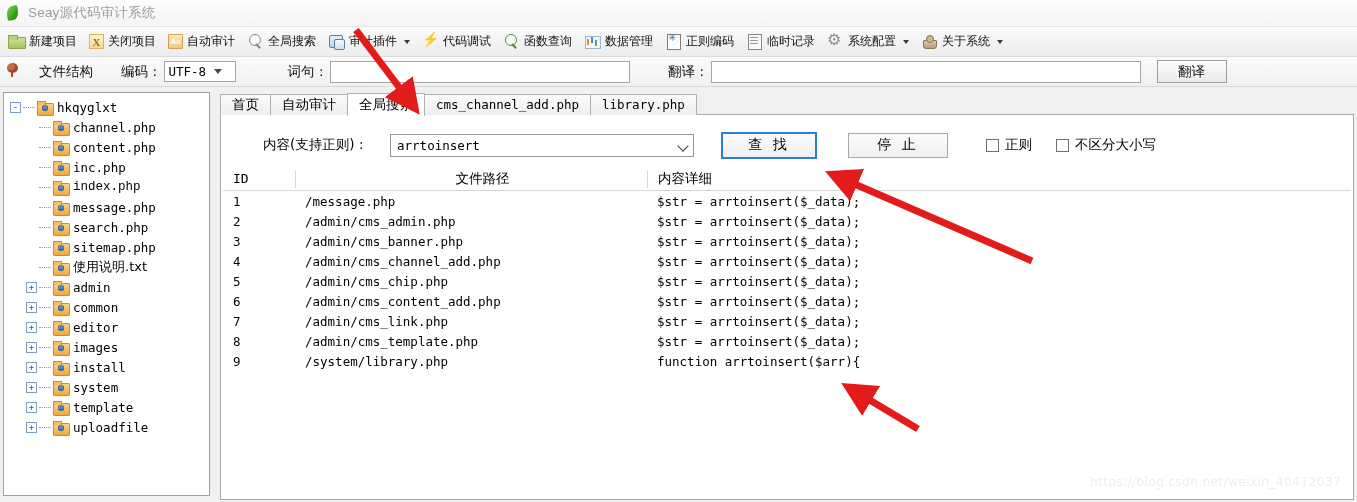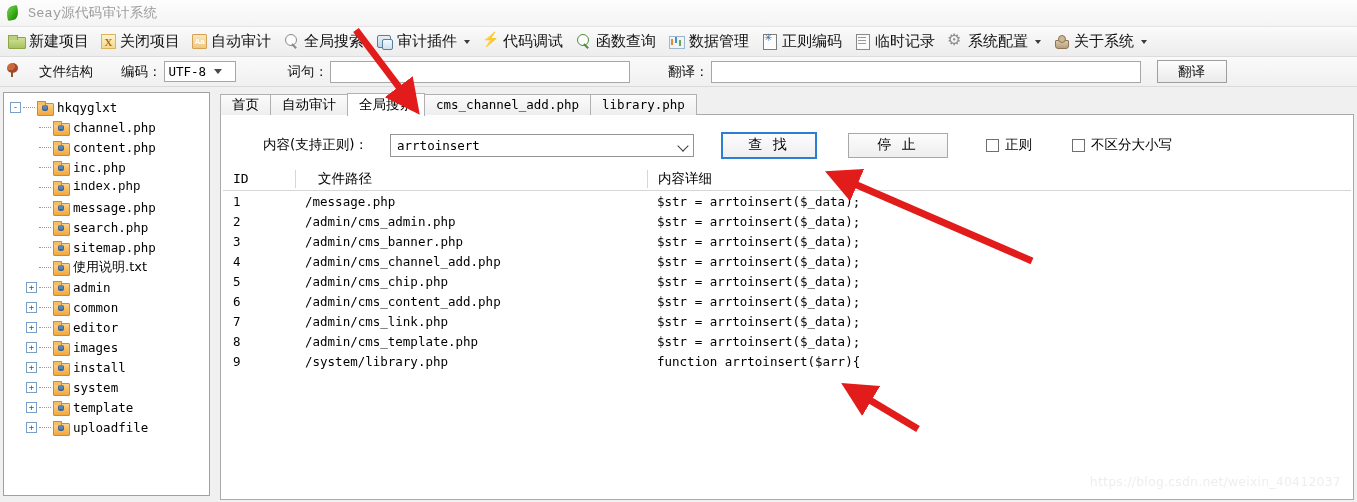--- a/index.html
+++ b/index.html
@@ -34,21 +34,21 @@
     position: absolute; left: 2px; top: 1px;
     width: 11px; height: 14px;
     background: linear-gradient(135deg, #7ddc5a 0%, #36a814 60%, #1f7a07 100%);
     border-radius: 60% 10% 55% 10%;
     transform: rotate(-8deg);
     box-shadow: inset 0 0 1px #2a7a10;
   }
   .title-text {
     font-size: 13.5px;
     color: #9b9b9b;
-    font-family: Liberation Mono, monospace;
+    font-family: Liberation Sans, sans-serif;
     letter-spacing: .2px;
     text-align: right;
   }
 
   
   .toolbar {
     height: 30px;
     background: linear-gradient(to bottom,#fbfbfb 0%, #f2f2f2 55%, #ededed 100%);
     border-bottom: 1px solid #dcdcdc;
     display: flex; align-items: center;
@@ -57,21 +57,21 @@
     color: #111;
     white-space: nowrap;
   }
   .tb-item {
     display: flex; align-items: center;
     height: 26px;
     padding: 0 6px;
     gap: 4px;
     cursor: default;
   }
-  .tb-label { font-family: Liberation Mono, monospace; font-size: 15px; }
+  .tb-label { font-family: Liberation Mono, monospace; font-size: 12px; }
   .tb-caret {
     width: 0; height: 0;
     border-left: 3.5px solid transparent;
     border-right: 3.5px solid transparent;
     border-top: 4px solid #3a3a3a;
     margin-left: 3px;
   }
   .ico {
     width: 17px; height: 17px;
     position: relative; flex: none;
@@ -369,40 +369,40 @@
     width: 100px; height:25px;
     margin-left:16px;
     background: linear-gradient(to bottom,#fcfcfc,#eeeeee);
     border:1px solid #a8a8a8;
     display:flex;align-items:center;justify-content:center;
     font-family:"DejaVu Sans", sans-serif; font-size:14px; color:#000;
     letter-spacing:3px;
     cursor:pointer;
   }
   .chkwrap { display:flex; align-items:center; margin-left:22px; gap:6px; }
-  .chkwrap.second { margin-left:24px; }
+  .chkwrap.second { margin-left:8px; }
   .chkbox {
     width:13px;height:13px;
     border:1px solid #6f6f6f; background:#fff;
   }
   .chklab { font-family:"DejaVu Sans", sans-serif; font-size:13.5px; color:#000; }
 
   
   .results {
     position:absolute; left:2px; top:52px; right:2px; bottom:2px;
     overflow:hidden;
   }
   .res-head {
     display:flex; height:24px; align-items:center;
     font-family:"DejaVu Sans Mono", monospace;
     font-size:13px; color:#000;
     border-bottom:1px solid #d6d6d6;
   }
   .res-head .c-id { width:72px; padding-left:10px; }
-  .res-head .c-path { width:352px; padding-left:22px; border-left:1px solid #d6d6d6; font-family:Liberation Sans, sans-serif; font-size:13.5px;}
+  .res-head .c-path { width:352px; padding-left:22px; border-left:1px solid #d6d6d6; font-family:Liberation Sans, sans-serif; font-size:13.5px;text-align:center;}
   .res-head .c-det { flex:1; padding-left:10px; border-left:1px solid #d6d6d6; font-family:"DejaVu Sans", sans-serif; font-size:13.5px;}
   .res-row {
     display:flex; height:20px; align-items:center;
     font-family:"DejaVu Sans Mono", monospace;
     font-size:12.5px; color:#000;
   }
   .res-row .c-id { width:72px; padding-left:10px; }
   .res-row .c-path { width:352px; padding-left:10px; }
   .res-row .c-det { flex:1; padding-left:10px; }
 

